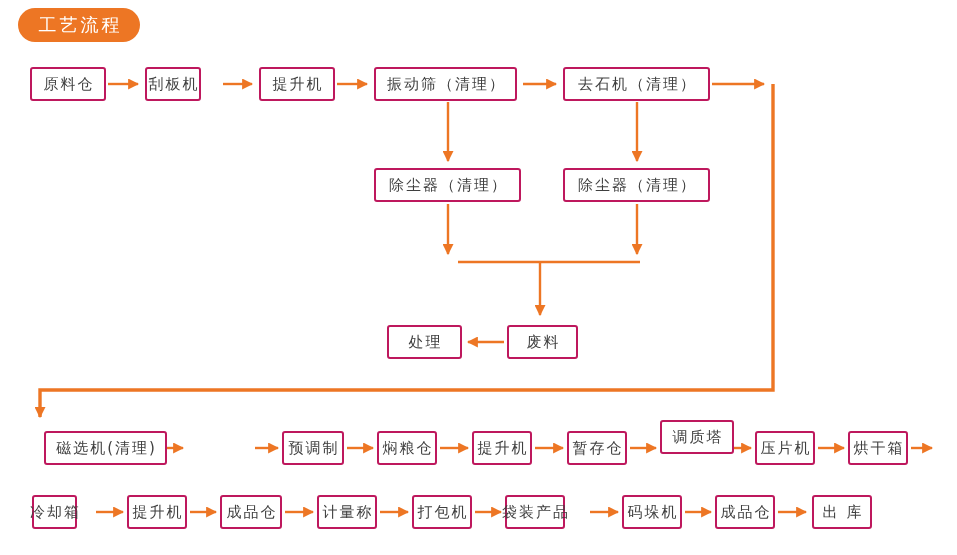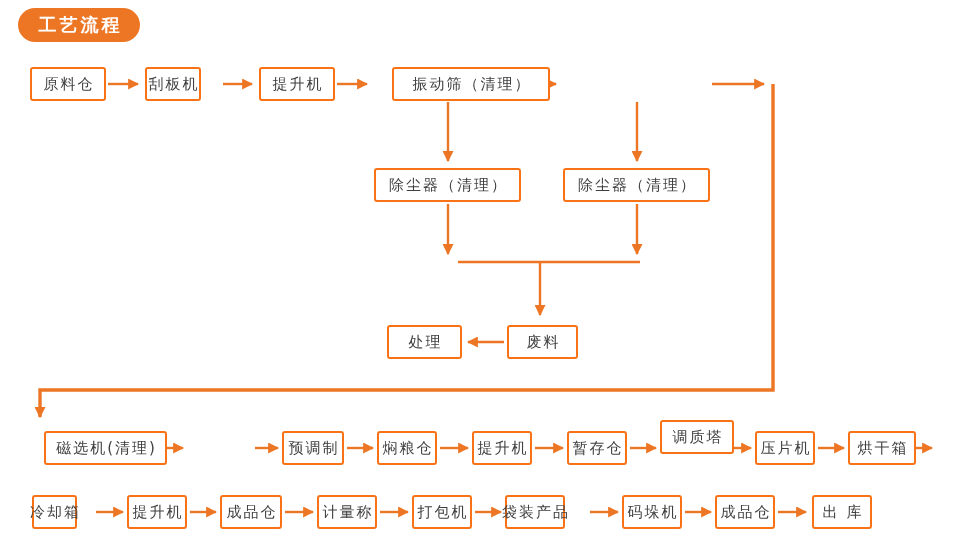--- a/index.html
+++ b/index.html
@@ -4,25 +4,25 @@
 <style>
   * { box-sizing: border-box; }
   html, body { margin: 0; padding: 0; background: #ffffff; }
   body { width: 957px; height: 555px; font-family: "DejaVu Sans", "Liberation Sans", sans-serif; }
   .stage { position: relative; width: 957px; height: 555px; background: #fff; overflow: hidden; }
   .connectors { position: absolute; left: 0; top: 0; width: 957px; height: 555px; }
   .badge {
     position: absolute; left: 18px; top: 8px; width: 122px; height: 34px;
     background: #ED7624; color: #ffffff; border-radius: 17px;
     display: flex; align-items: center; justify-content: center;
-    font-size: 18px; font-weight: bold; letter-spacing: 3px; text-indent: 3px;
+    font-size: 18px; font-weight: normal; letter-spacing: 3px; text-indent: 3px;
   }
   .node {
     position: absolute; height: 34px;
-    border: 2px solid #f97316; border-radius: 3px; background: #ffffff;
+    border: 2px solid #be185d; border-radius: 3px; background: #ffffff;
     display: flex; align-items: center; justify-content: center;
     font-size: 15px; color: #3F3F3F; letter-spacing: 2px; text-indent: 2px;
     white-space: nowrap;
   }
 </style>
 </head>
 <body>
 
 <div class="stage">
 
@@ -72,36 +72,37 @@
       <path d="M685 512 H711" marker-end="url(#ah)"></path>
       <path d="M778 512 H806" marker-end="url(#ah)"></path>
     </g>
   </svg>
 
   <div class="badge">工艺流程</div>
 
   <div class="node" style="left:30px;top:67px;width:76px">原料仓</div>
   <div class="node" style="left:145px;top:67px;width:56px">刮板机</div>
   <div class="node" style="left:259px;top:67px;width:76px">提升机</div>
-  <div class="node" style="left:392px;top:67px;width:158px">振动筛（清理）</div>
+  <div class="node" style="left:374px;top:67px;width:143px">振动筛（清理）</div>
+  <div class="node" style="left:563px;top:67px;width:147px">去石机（清理）</div>
 
   <div class="node" style="left:374px;top:168px;width:147px">除尘器（清理）</div>
   <div class="node" style="left:563px;top:168px;width:147px">除尘器（清理）</div>
 
   <div class="node" style="left:507px;top:325px;width:71px">废料</div>
   <div class="node" style="left:387px;top:325px;width:75px">处理</div>
 
   <div class="node" style="left:44px;top:431px;width:123px">磁选机(清理)</div>
   <div class="node" style="left:282px;top:431px;width:62px">预调制</div>
   <div class="node" style="left:377px;top:431px;width:60px">焖粮仓</div>
   <div class="node" style="left:472px;top:431px;width:60px">提升机</div>
   <div class="node" style="left:567px;top:431px;width:60px">暂存仓</div>
   <div class="node" style="left:660px;top:420px;width:74px">调质塔</div>
   <div class="node" style="left:755px;top:431px;width:60px">压片机</div>
-  <div class="node" style="left:848px;top:431px;width:68px">烘干箱</div>
+  <div class="node" style="left:848px;top:431px;width:60px">烘干箱</div>
 
   <div class="node" style="left:32px;top:495px;width:45px">冷却箱</div>
   <div class="node" style="left:127px;top:495px;width:60px">提升机</div>
   <div class="node" style="left:220px;top:495px;width:62px">成品仓</div>
   <div class="node" style="left:317px;top:495px;width:60px">计量称</div>
   <div class="node" style="left:412px;top:495px;width:60px">打包机</div>
   <div class="node" style="left:505px;top:495px;width:60px">袋装产品</div>
   <div class="node" style="left:622px;top:495px;width:60px">码垛机</div>
   <div class="node" style="left:715px;top:495px;width:60px">成品仓</div>
   <div class="node" style="left:812px;top:495px;width:60px">出 库</div>

